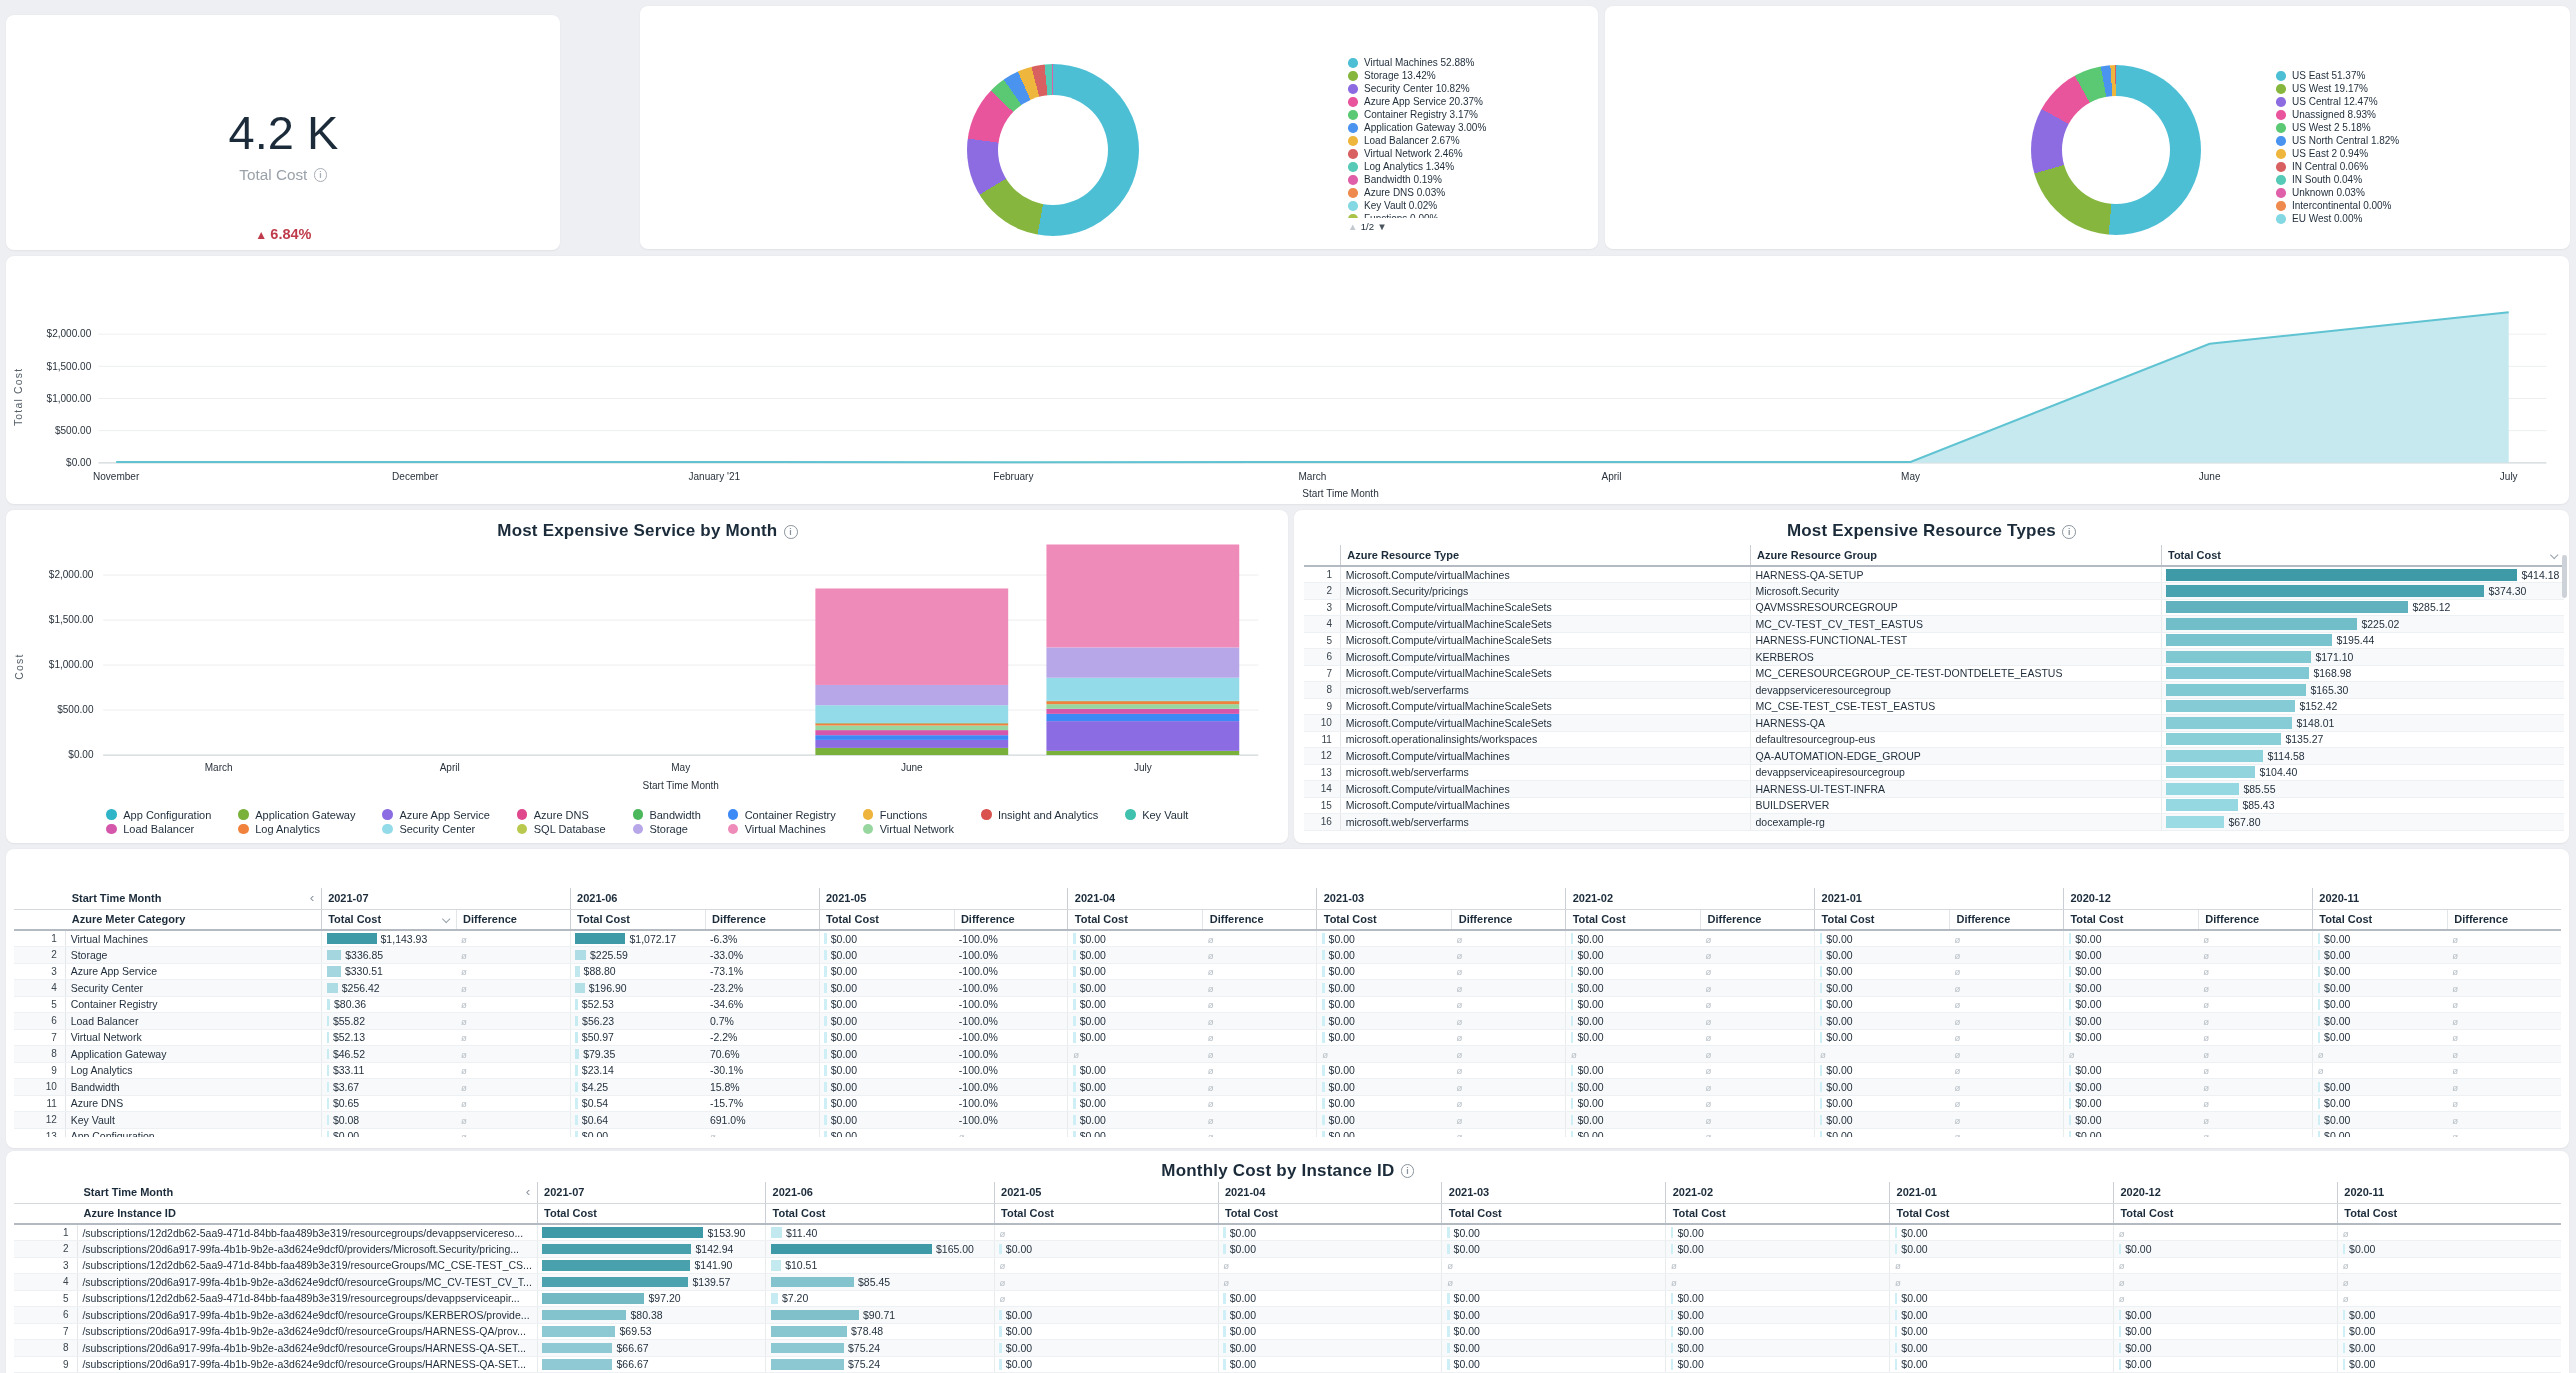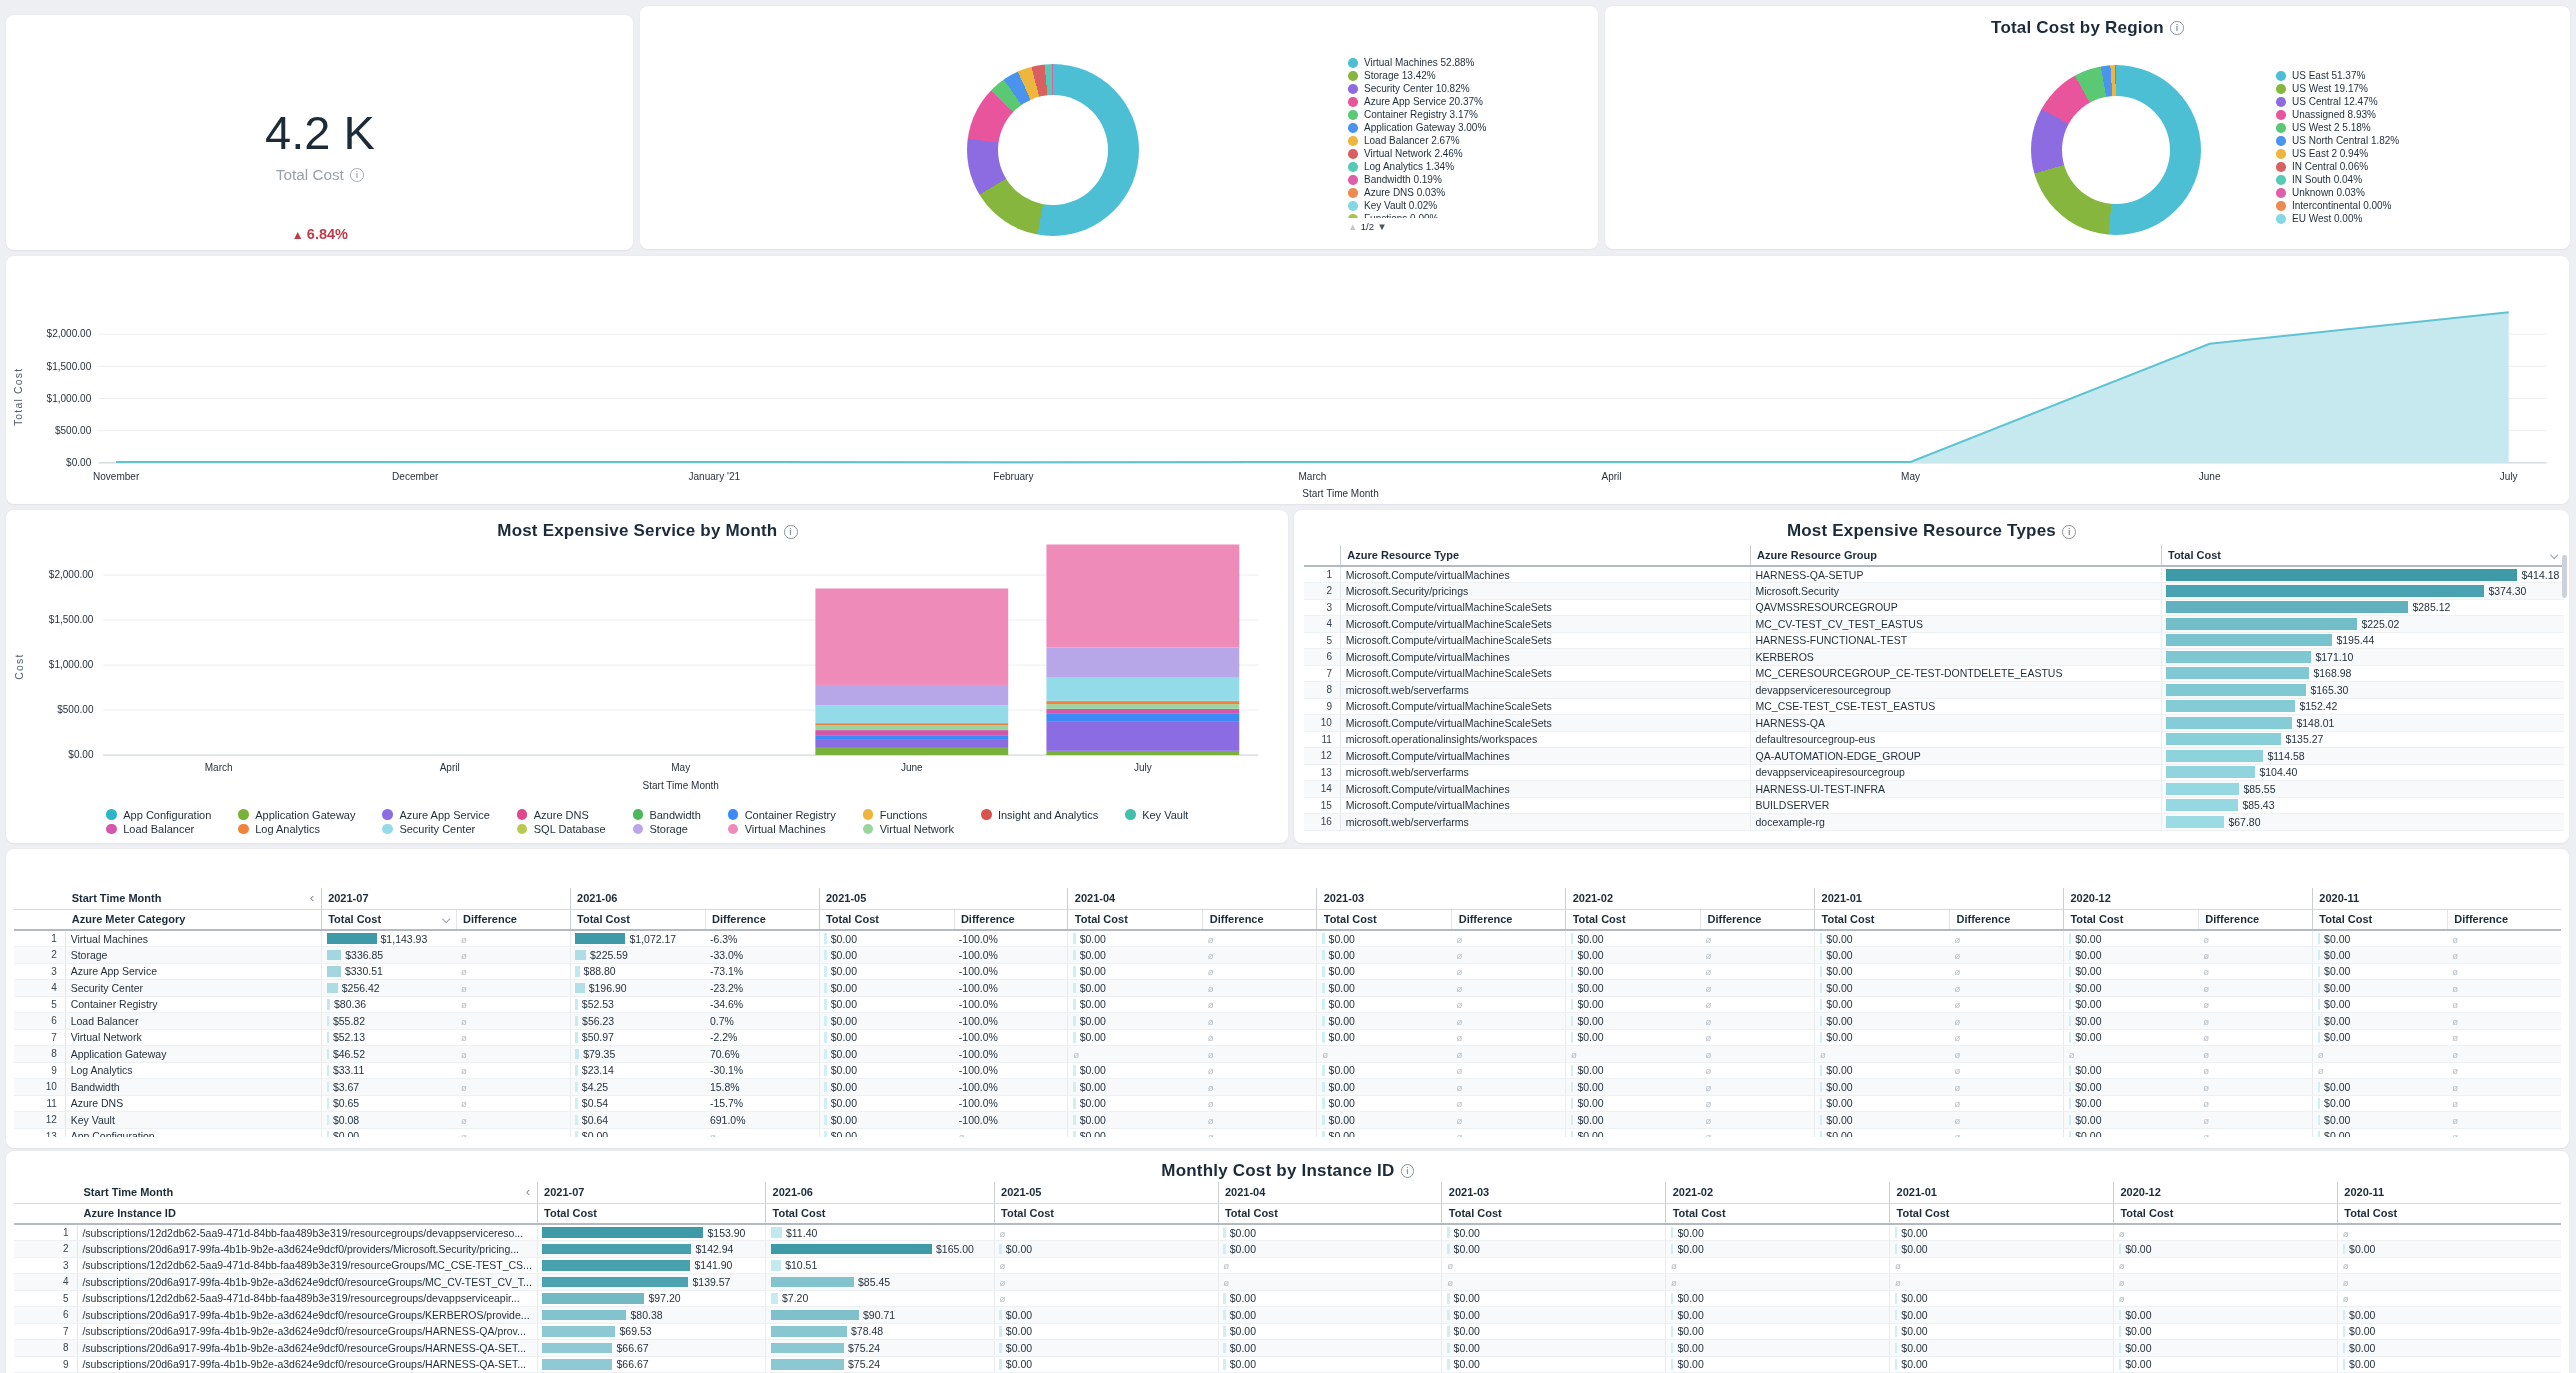--- a/index.html
+++ b/index.html
@@ -57,21 +57,21 @@
   .lchev { color:#8a939c; font-weight:400; font-size:13.7px; line-height:8px; }
   .chev { display:inline-block; width:6.4px; height:6.4px; border-right:1.6px solid #97a1aa; border-bottom:1.6px solid #97a1aa;
     transform:rotate(45deg); margin-left:4.8px; flex:none; }
   .vthumb { position:absolute; width:4.8px; border-radius:2.4px; background:#ccd2d7; }
 </style>
 </head>
 <body>
 
 <div id="canvas">
 
-  <section class="tile" style="left:6.4px; top:14.5px; width:627px; height:235px;">
+  <section class="tile" style="left:6.4px; top:14.5px; width:554px; height:235px;">
     <div class="kpi-value">4.2 K</div>
     <div class="kpi-label-row">
       <span>Total Cost</span><span class="info">i</span>
     </div>
     <div class="kpi-delta">
       <span class="tri">▲</span><span>6.84%</span>
     </div>
   </section>
 
   <section class="tile" style="left:640px; top:6.4px; width:958px; height:243px;">
@@ -131,21 +131,20 @@
         </div>
       </div>
     <div class="pager" style="left:708px; top:215px;">
       <span class="pg-up">▲</span>
         <span>1/2</span>
         <span class="pg-down">▼</span>
     </div>
   </section>
 
   <section class="tile" style="left:1605px; top:6.4px; width:965px; height:243px;">
-    <div class="tile-title"><span>Total Cost by Region</span><span class="info">i</span></div>
     <div class="donut" style="left: 426px; top: 59px; width: 170px; height: 170px; background: conic-gradient(rgb(77, 191, 213) 0deg, rgb(77, 191, 213) 184.932deg, rgb(134, 182, 61) 184.932deg, rgb(134, 182, 61) 253.944deg, rgb(140, 108, 224) 253.944deg, rgb(140, 108, 224) 298.836deg, rgb(232, 85, 156) 298.836deg, rgb(232, 85, 156) 330.984deg, rgb(91, 200, 115) 330.984deg, rgb(91, 200, 115) 349.632deg, rgb(74, 147, 238) 349.632deg, rgb(74, 147, 238) 356.184deg, rgb(239, 182, 62) 356.184deg, rgb(239, 182, 62) 359.568deg, rgb(217, 96, 96) 359.568deg, rgb(217, 96, 96) 359.784deg, rgb(86, 202, 182) 359.784deg, rgb(86, 202, 182) 359.928deg, rgb(223, 95, 169) 359.928deg, rgb(223, 95, 169) 360.036deg, rgb(238, 138, 77) 360.036deg, rgb(238, 138, 77) 360.036deg, rgb(131, 216, 227) 360.036deg, rgb(131, 216, 227) 360.036deg);"></div>
     <div class="donut-legend" style="left:671px; top:63px; width:265px; height:161px;">
         <div class="lrow">
           <span class="dot" style="background: rgb(77, 191, 213);"></span>
           <span>US East 51.37%</span>
         </div>
         <div class="lrow">
           <span class="dot" style="background: rgb(134, 182, 61);"></span>
           <span>US West 19.17%</span>
         </div>

